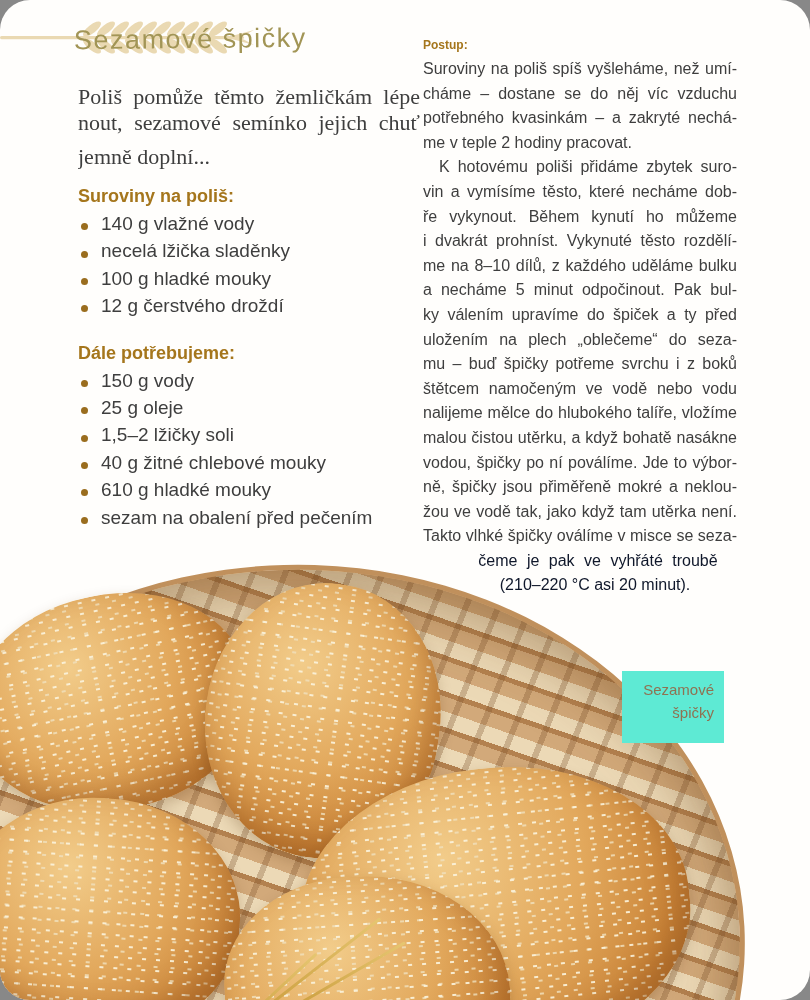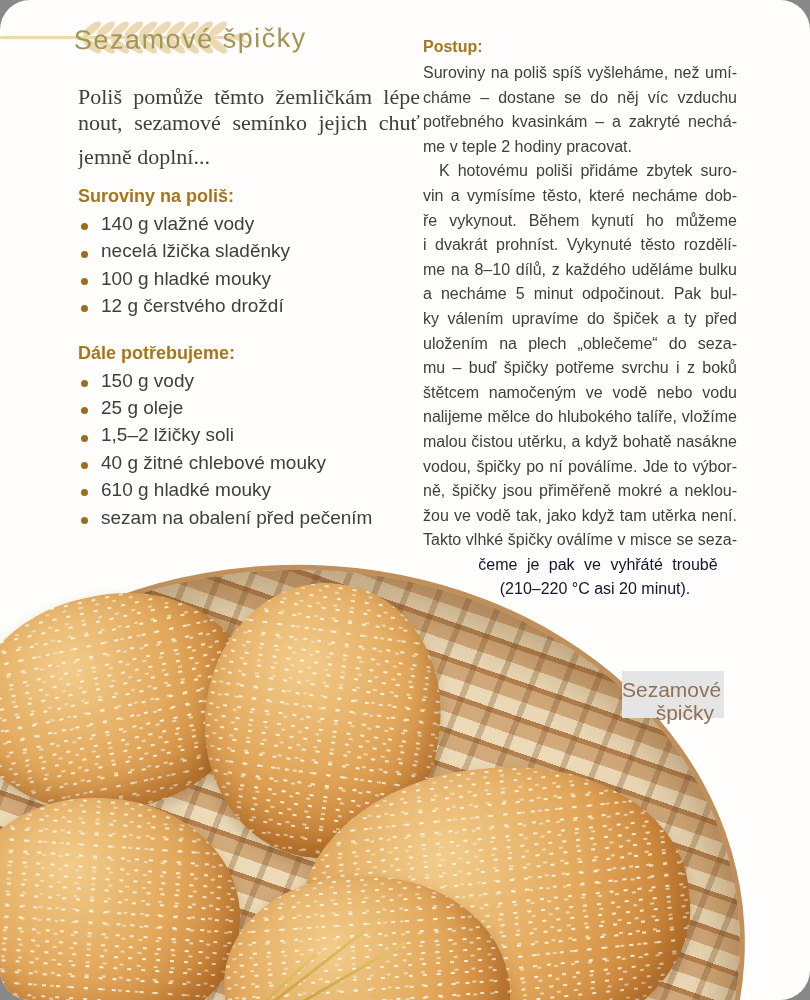--- a/index.html
+++ b/index.html
@@ -17,21 +17,21 @@
   .intro .line:last-child { text-align-last:left;margin-top:8px; }
 
   .sec-heading { font-size:18px; font-weight:bold; color:#a5761c; }
   .h-polish { margin-top:16px; }
   .h-more   { margin-top:20px; }
   .ing-list { margin-top:6px; }
   .li { display:flex; align-items:baseline; height:27.4px; font-size:19px; color:#3e3e3e; }
   .dot { width:7px; height:7px; border-radius:50%; background:#9a6d1e; margin:0 13px 0 3px; flex:0 0 auto; align-self:center; }
 
   .col-right { position:absolute; left:423px; top:38px; width:314px; color:#3e3e3e; }
-  .steps-heading { font-size:16px; font-weight:bold; color:#a5761c; margin-bottom:5px; }
+  .steps-heading { font-size:12px; font-weight:bold; color:#a5761c; margin-bottom:5px; }
   .para .line { font-size:16px; line-height:24.6px; height:24.6px; overflow:hidden;
     text-align:justify; text-align-last:justify; }
   .para1 .line:last-child { text-align-last:left; }
   .para2 .line:first-child { text-indent:16px; }
   .tail { margin-top:0; }
   .tail-line { font-size:16px; line-height:24.6px; text-align:center; color:#0f172a; }
   .tail-1 { word-spacing:5px; padding-left:36px; }
   .tail-2 { padding-left:30px; }
 
   
@@ -55,23 +55,23 @@
   .bun-1 { left:-30px; top:595px; width:280px; height:215px; transform:rotate(-12deg); }
   .bun-2 { left:205px; top:583px; width:235px; height:275px; transform:rotate(8deg); }
   .bun-3 { left:300px; top:768px; width:390px; height:285px; transform:rotate(-6deg); }
   .bun-4 { left:-40px; top:798px; width:280px; height:235px; transform:rotate(4deg); }
   .bun-5 { left:225px; top:876px; width:285px; height:235px; transform:rotate(-4deg); border-radius:46% 54% 50% 50%; }
   .straw { position:absolute; width:3px; background:linear-gradient(#e6c671, #c3922f); border-radius:2px; }
   .straw-1 { left:300px; top:880px; height:200px; transform:rotate(52deg); }
   .straw-2 { left:330px; top:900px; height:170px; transform:rotate(60deg); }
   .straw-3 { left:260px; top:930px; height:150px; transform:rotate(47deg); }
 
-  .photo-label { position:absolute; left:622px; top:671px; width:102px; height:47px;
-    background:#e5e5e5; color:#8f7252; text-align:right; padding:7px 10px 0 0;
-    font-size:21px; line-height:23px; }
+  .photo-label { position:absolute; left:622px; top:671px; width:102px; height:72px;
+    background:#5eead4; color:#8f7252; text-align:right; padding:7px 10px 0 0;
+    font-size:15px; line-height:23px; }
 
   .nosel { user-select:none;border-radius:30px; }
 </style>
 </head>
 <body>
 
 <div class="page nosel">
 
   <svg class="wheat-decor" viewBox="0 0 260 56">
     <g fill="#ead9b2" stroke="none">

